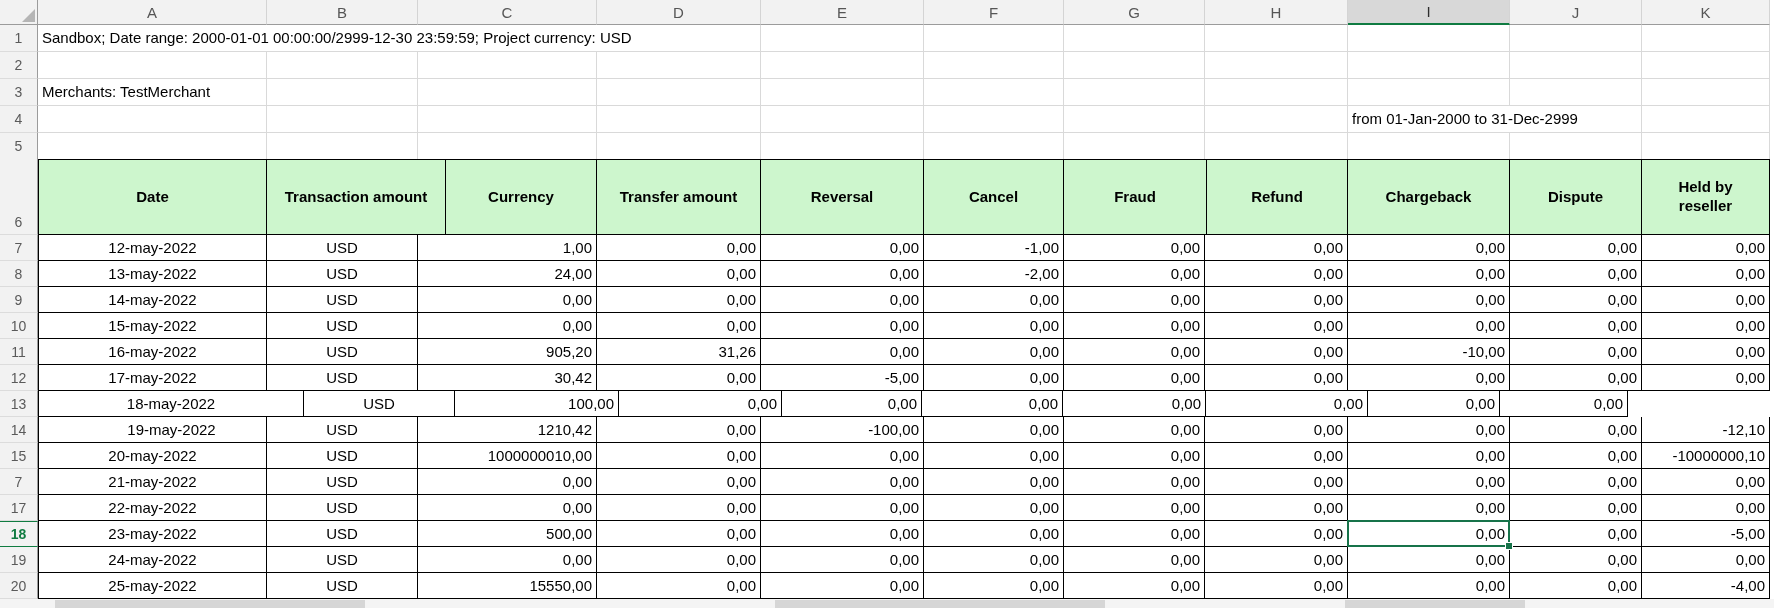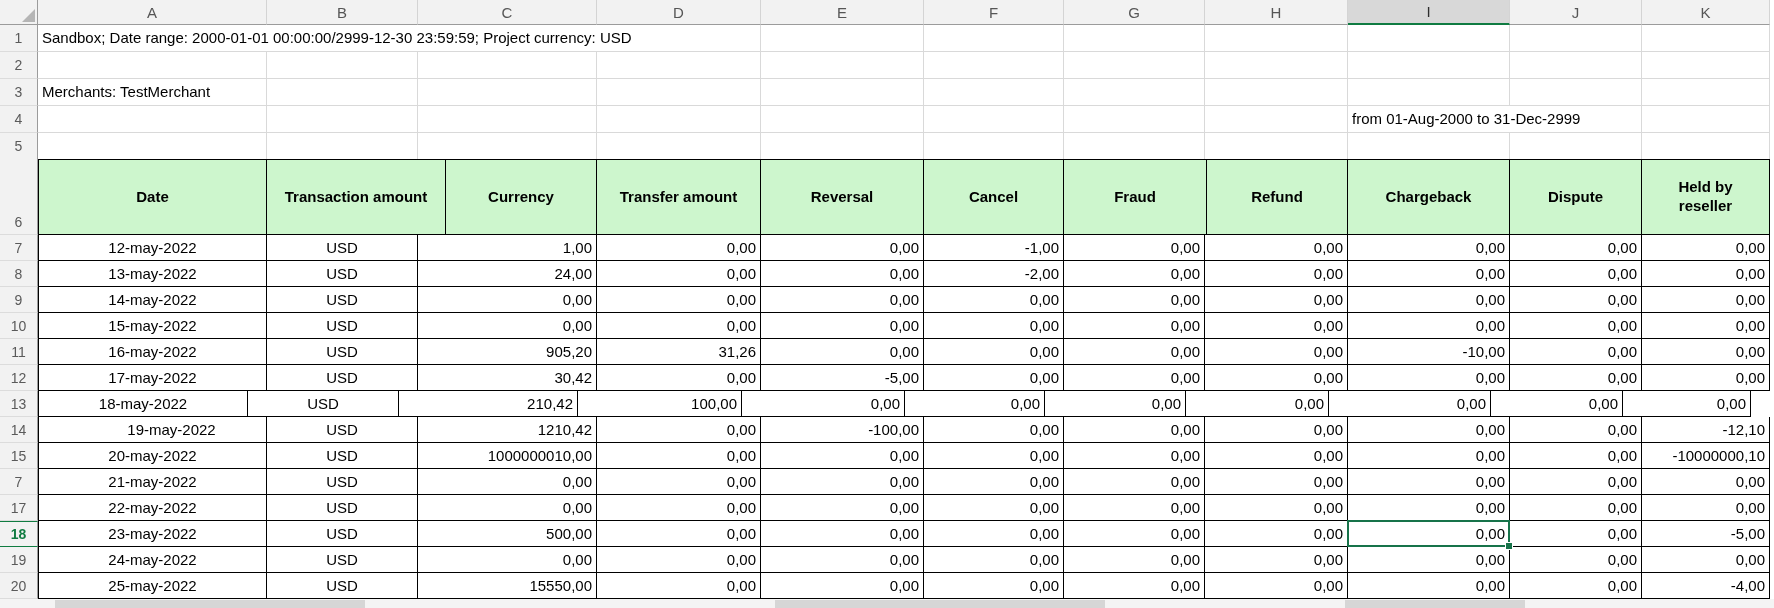--- a/index.html
+++ b/index.html
@@ -160,21 +160,21 @@
         <div class="gridcell" style="width: 141px;"></div>
         <div class="gridcell" style="width: 143px;"></div>
         <div class="gridcell" style="width: 162px;"></div>
         <div class="gridcell" style="width: 132px;"></div>
         <div class="gridcell" style="width: 128px;"></div>
       </div>
     </div>
 
   <span class="overlay-text" style="top:25px;left:38px;">Sandbox; Date range: 2000-01-01 00:00:00/2999-12-30 23:59:59; Project currency: USD</span>
   <span class="overlay-text" style="top:79px;left:38px;">Merchants: TestMerchant</span>
-  <span class="overlay-text" style="top:106px;left:1348px;">from 01-Aug-2000 to 31-Dec-2999</span>
+  <span class="overlay-text" style="top:106px;left:1348px;">from 01-Jan-2000 to 31-Dec-2999</span>
 
   <div class="gutter" id="gutter">
       <div class="gcell" style="height: 76px;">6</div>
       <div class="gcell" style="height: 26px;">7</div>
       <div class="gcell" style="height: 26px;">8</div>
       <div class="gcell" style="height: 26px;">9</div>
       <div class="gcell" style="height: 26px;">10</div>
       <div class="gcell" style="height: 26px;">11</div>
       <div class="gcell" style="height: 26px;">12</div>
       <div class="gcell" style="height: 26px;">13</div>
@@ -273,23 +273,22 @@
         <div class="dcell num" style="width: 164px;">0,00</div>
         <div class="dcell num" style="width: 163px;">-5,00</div>
         <div class="dcell num" style="width: 140px;">0,00</div>
         <div class="dcell num" style="width: 141px;">0,00</div>
         <div class="dcell num" style="width: 143px;">0,00</div>
         <div class="dcell num" style="width: 162px;">0,00</div>
         <div class="dcell num" style="width: 132px;">0,00</div>
         <div class="dcell num" style="width: 128px;">0,00</div>
       </div>
       <div class="trow">
-        <div class="dcell ctr" style="width: 210px;">18-may-2022</div>
-        <div class="dcell ctr" style="width: 151px;">USD</div>
-        <div class="dcell num" style="width: 179px;">210,42</div>
+        <div class="dcell ctr" style="width: 266px;">18-may-2022</div>
+        <div class="dcell ctr" style="width: 151px;">USD</div>
         <div class="dcell num" style="width: 164px;">100,00</div>
         <div class="dcell num" style="width: 163px;">0,00</div>
         <div class="dcell num" style="width: 140px;">0,00</div>
         <div class="dcell num" style="width: 141px;">0,00</div>
         <div class="dcell num" style="width: 143px;">0,00</div>
         <div class="dcell num" style="width: 162px;">0,00</div>
         <div class="dcell num" style="width: 132px;">0,00</div>
         <div class="dcell num" style="width: 128px;">0,00</div>
       </div>
       <div class="trow">

